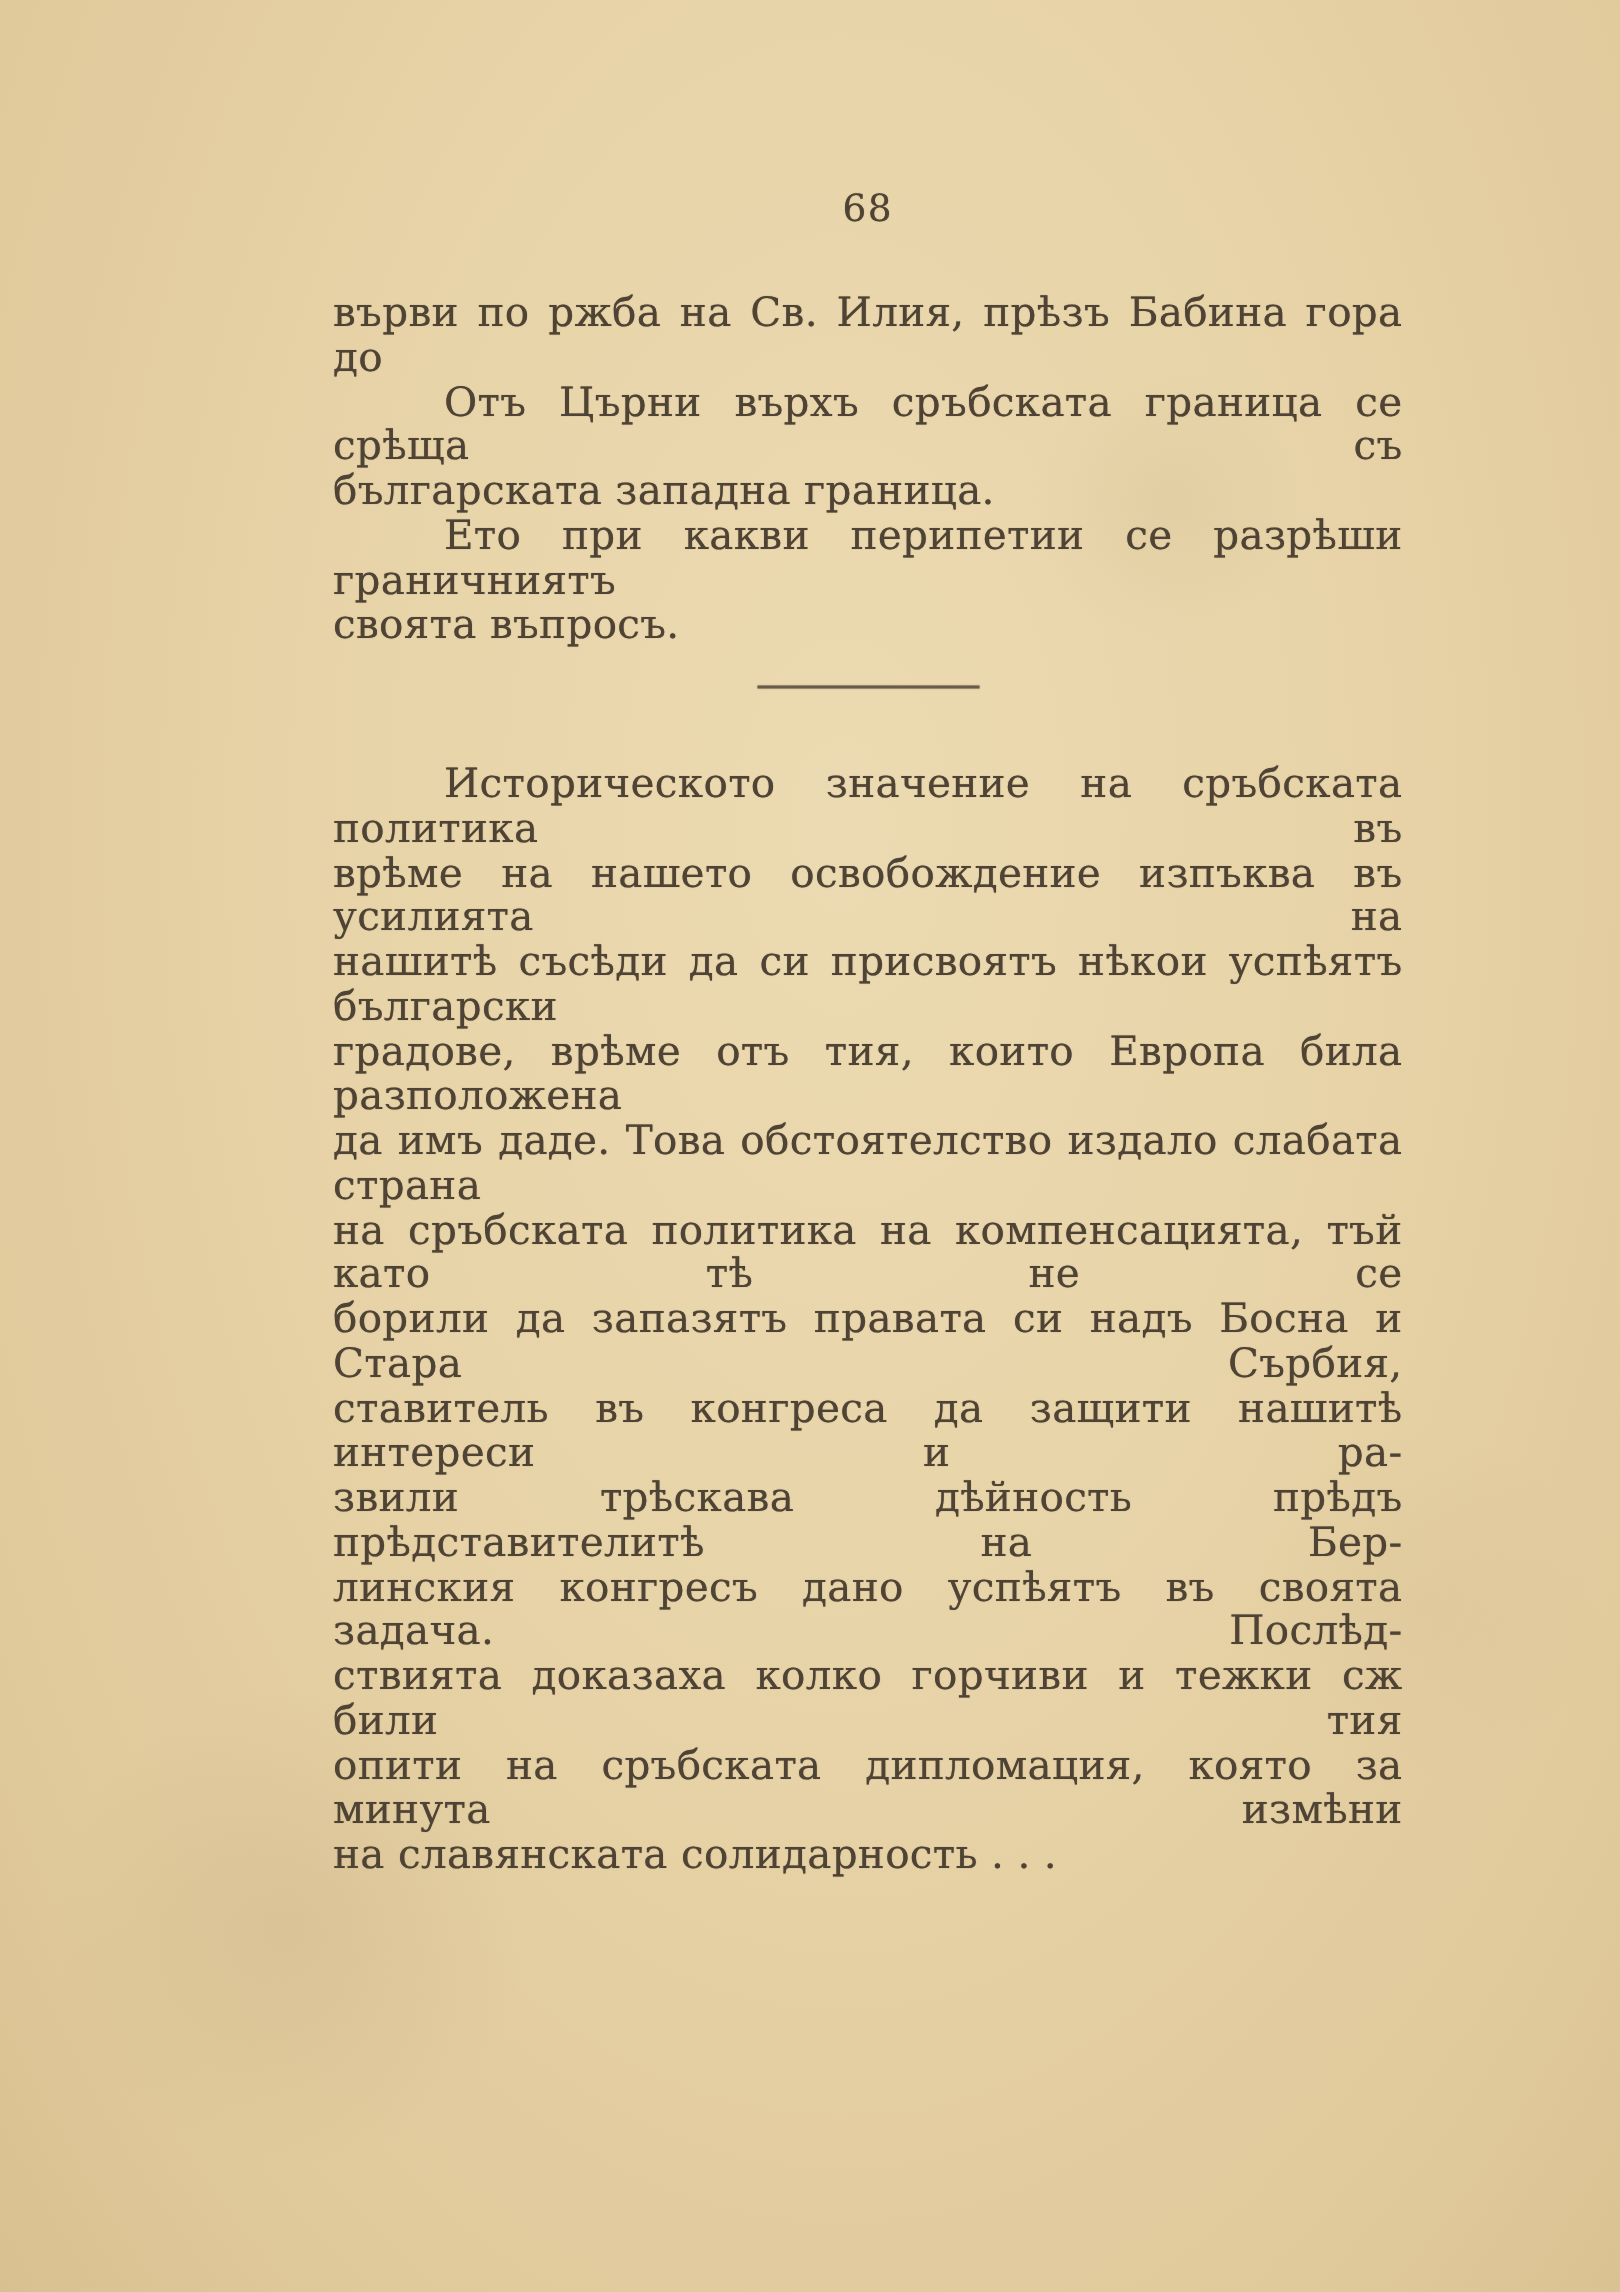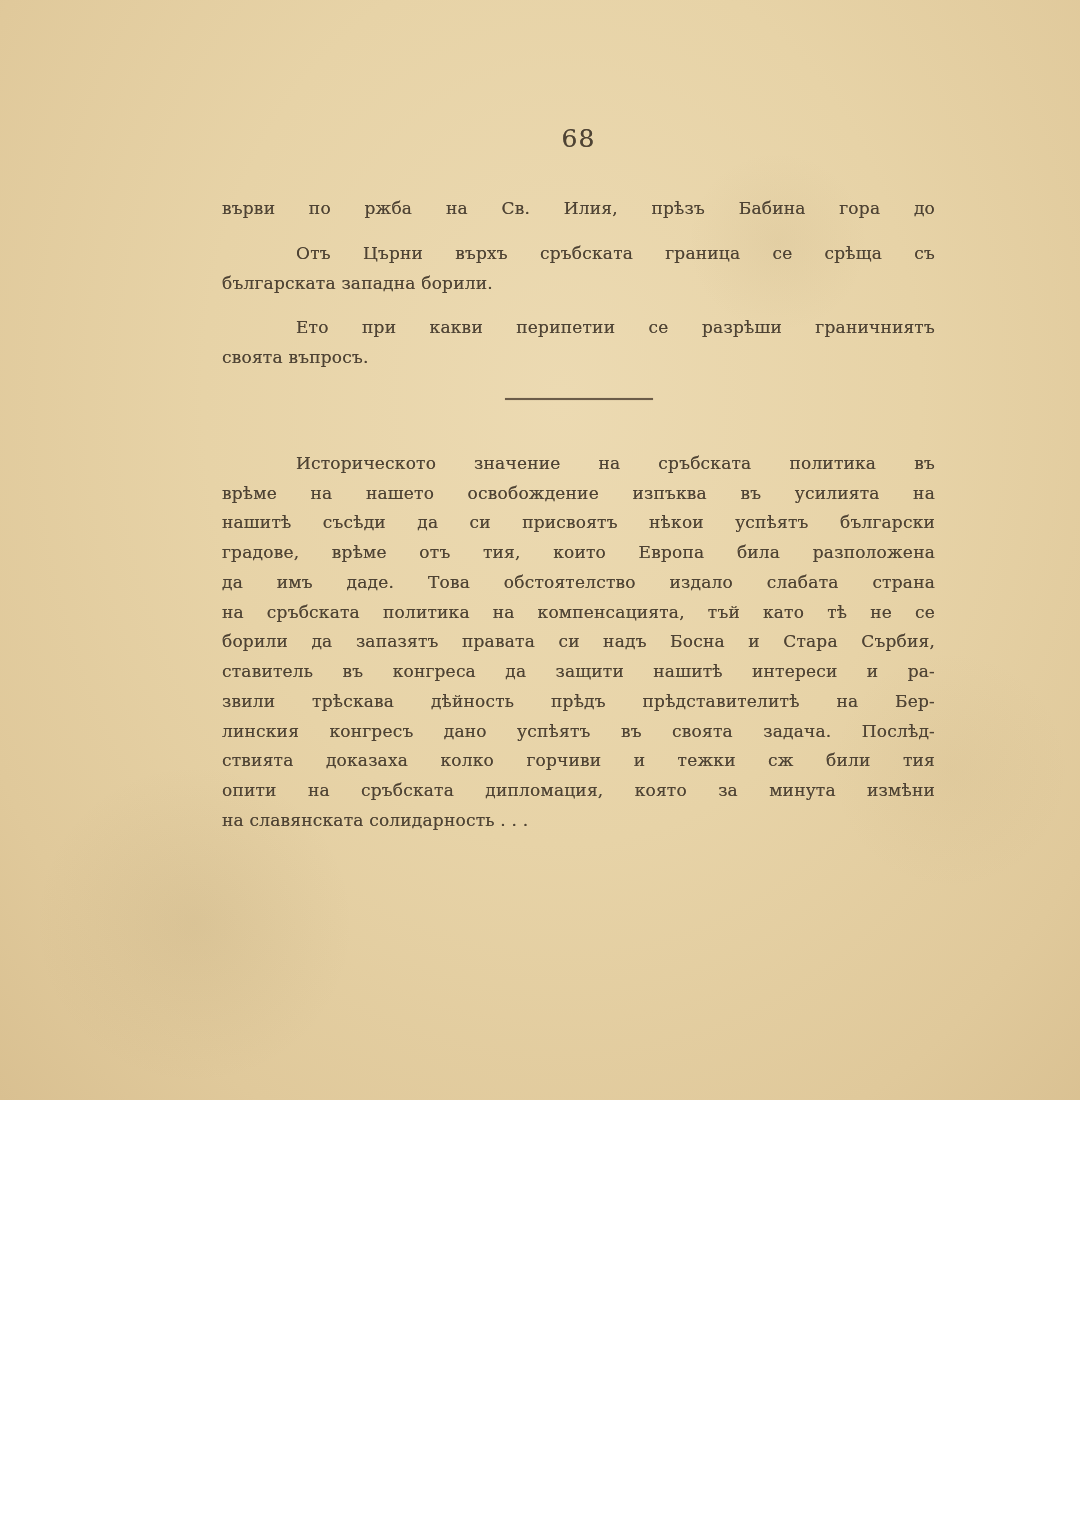--- a/index.html
+++ b/index.html
@@ -1,20 +1,20 @@
 <!DOCTYPE html>
 <html><head>
 <meta charset="utf-8">
 <style>
   html, body { margin: 0; padding: 0; }
 
   .page {
     position: relative;
     width: 1080px;
-    height: 1100px;
+    height: 1528px;
     overflow: hidden;
     font-family: "DejaVu Serif", "DejaVu Sans", serif;
     color: #4e4334;
     background:
       radial-gradient(circle at 72% 22%, rgba(150,120,70,0.07), rgba(150,120,70,0) 90px),
       radial-gradient(circle at 18% 84%, rgba(120,95,55,0.08), rgba(120,95,55,0) 160px),
       radial-gradient(circle at 88% 70%, rgba(150,120,70,0.05), rgba(150,120,70,0) 120px),
       radial-gradient(ellipse at 52% 36%, #ecdab2 0%, #e7d3a7 45%, #e0c99b 80%, #d9c091 100%);
     text-decoration: underline;
   }
@@ -28,32 +28,32 @@
     font-size: 25px;
     letter-spacing: 1px;
     text-shadow: 0 0 0.6px rgba(78,66,50,0.65);
   }
 
   .text-block {
     position: absolute;
     left: 222px;
     top: 194px;
     width: 713px;
-    font-size: 17px;
+    font-size: 27px;
     line-height: 29.75px;
     letter-spacing: 0.2px;
     text-shadow: 0 0 0.6px rgba(78,66,50,0.65);
   }
 
   .line {
     text-align: justify;
     text-align-last: justify;
   }
   .line.para-end { text-align-last: left; }
-  .line.indent { text-indent: 74px; margin-top: 15px; }
+  .line.indent { text-indent: 74px; }
 
   .divider {
     width: 148px;
     height: 2px;
     background: #6b5c49;
     margin: 25px auto 49px auto;
     box-shadow: 0 0 1px rgba(107,92,73,0.6);
   }
 </style>
 </head>
@@ -61,21 +61,21 @@
 
 <div class="page">
 
   <div class="page-number">68</div>
 
   <div class="text-block">
 
     <div>
         <div class="line">върви по ржба на Св. Илия, прѣзъ Бабина гора до</div>
         <div class="line indent">Отъ Църни върхъ сръбската граница се срѣща съ</div>
-        <div class="line para-end">българската западна борили.</div>
+        <div class="line para-end">българската западна граница.</div>
         <div class="line indent">Ето при какви перипетии се разрѣши граничниятъ</div>
         <div class="line para-end">своята въпросъ.</div>
       </div>
 
     <div class="divider"></div>
 
     <div>
         <div class="line indent">Историческото значение на сръбската политика въ</div>
         <div class="line">врѣме на нашето освобождение изпъква въ усилията на</div>
         <div class="line">нашитѣ съсѣди да си присвоятъ нѣкои успѣятъ български</div>

